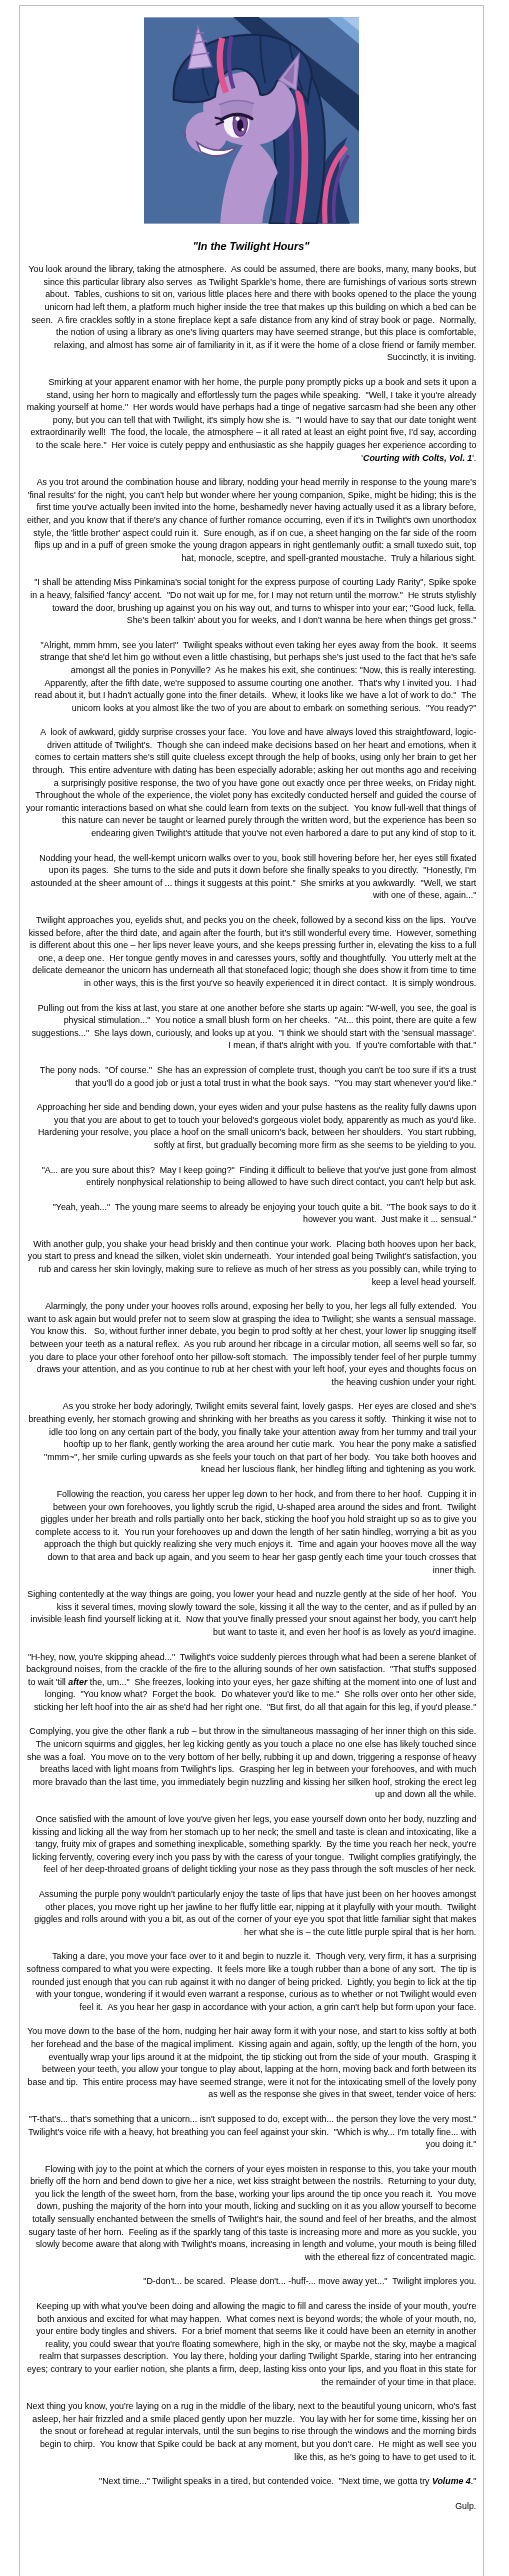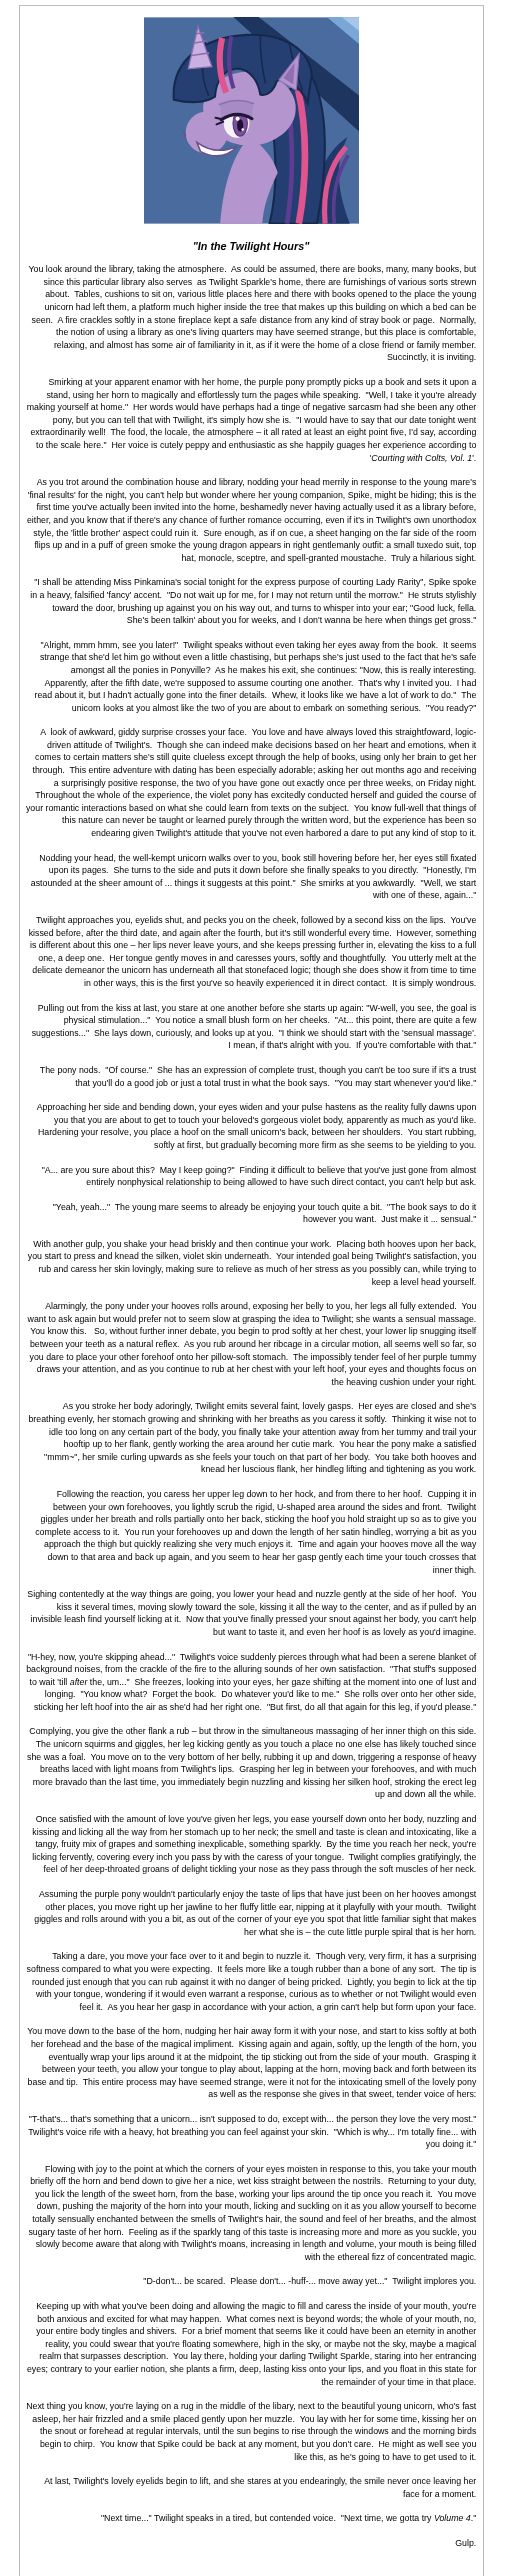--- a/index.html
+++ b/index.html
@@ -3,21 +3,21 @@
 <meta charset="utf-8">
 <style>
   html,body{margin:0;padding:0;background:#ffffff;}
   body{width:509px;height:3246px;position:relative;font-family:"Liberation Sans","DejaVu Sans",sans-serif;color:#000;}
   .frame{position:absolute;left:18.5px;top:5.2px;width:463px;height:3223px;border:0.5px solid #bdbdbd;background:#ffffff;overflow:hidden;}
   .image-wrap{width:215px;height:207px;margin:11.3px auto 0;display:block;}
   .image-wrap svg{display:block;}
   .title{font-size:10.8px;font-weight:bold;font-style:italic;text-align:center;margin:15.5px 0 11.3px;white-space:pre-wrap;}
   .paragraphs{padding:0 6.2px;}
   .paragraphs p{font-size:8.8px;line-height:12.6px;text-align:right;margin:0 0 12px;white-space:pre-wrap;}
-  .paragraphs p em{font-style:italic;}
+  .paragraphs p em{font-style:italic;font-weight:bold;}
 </style>
 </head>
 <body>
 
 <div class="frame">
 
   <div class="image-wrap">
     <svg width="215" height="207" viewBox="0 0 418 401" xmlns="http://www.w3.org/2000/svg">
 
       <rect width="418" height="401" fill="#4a6b9e"></rect>
@@ -95,19 +95,18 @@
       <p><span>Complying, you give the other flank a rub – but throw in the simultaneous massaging of her inner thigh on this side.  The unicorn squirms and giggles, her leg kicking gently as you touch a place no one else has likely touched since she was a foal.  You move on to the very bottom of her belly, rubbing it up and down, triggering a response of heavy breaths laced with light moans from Twilight's lips.  Grasping her leg in between your forehooves, and with much more bravado than the last time, you immediately begin nuzzling and kissing her silken hoof, stroking the erect leg up and down all the while.</span></p>
       <p><span>Once satisfied with the amount of love you've given her legs, you ease yourself down onto her body, nuzzling and kissing and licking all the way from her stomach up to her neck; the smell and taste is clean and intoxicating, like a tangy, fruity mix of grapes and something inexplicable, something sparkly.  By the time you reach her neck, you're licking fervently, covering every inch you pass by with the caress of your tongue.  Twilight complies gratifyingly, the feel of her deep-throated groans of delight tickling your nose as they pass through the soft muscles of her neck.</span></p>
       <p><span>Assuming the purple pony wouldn't particularly enjoy the taste of lips that have just been on her hooves amongst other places, you move right up her jawline to her fluffy little ear, nipping at it playfully with your mouth.  Twilight giggles and rolls around with you a bit, as out of the corner of your eye you spot that little familiar sight that makes her what she is – the cute little purple spiral that is her horn.</span></p>
       <p><span>Taking a dare, you move your face over to it and begin to nuzzle it.  Though very, very firm, it has a surprising softness compared to what you were expecting.  It feels more like a tough rubber than a bone of any sort.  The tip is rounded just enough that you can rub against it with no danger of being pricked.  Lightly, you begin to lick at the tip with your tongue, wondering if it would even warrant a response, curious as to whether or not Twilight would even feel it.  As you hear her gasp in accordance with your action, a grin can't help but form upon your face.</span></p>
       <p><span>You move down to the base of the horn, nudging her hair away form it with your nose, and start to kiss softly at both her forehead and the base of the magical impliment.  Kissing again and again, softly, up the length of the horn, you eventually wrap your lips around it at the midpoint, the tip sticking out from the side of your mouth.  Grasping it between your teeth, you allow your tongue to play about, lapping at the horn, moving back and forth between its base and tip.  This entire process may have seemed strange, were it not for the intoxicating smell of the lovely pony as well as the response she gives in that sweet, tender voice of hers:</span></p>
       <p><span>"T-that's... that's something that a unicorn... isn't supposed to do, except with... the person they love the very most."  Twilight's voice rife with a heavy, hot breathing you can feel against your skin.  "Which is why... I'm totally fine... with you doing it."</span></p>
       <p><span>Flowing with joy to the point at which the corners of your eyes moisten in response to this, you take your mouth briefly off the horn and bend down to give her a nice, wet kiss straight between the nostrils.  Returning to your duty, you lick the length of the sweet horn, from the base, working your lips around the tip once you reach it.  You move down, pushing the majority of the horn into your mouth, licking and suckling on it as you allow yourself to become totally sensually enchanted between the smells of Twilight's hair, the sound and feel of her breaths, and the almost sugary taste of her horn.  Feeling as if the sparkly tang of this taste is increasing more and more as you suckle, you slowly become aware that along with Twilight's moans, increasing in length and volume, your mouth is being filled with the ethereal fizz of concentrated magic.</span></p>
       <p><span>"D-don't... be scared.  Please don't... -huff-... move away yet..."  Twilight implores you.</span></p>
       <p><span>Keeping up with what you've been doing and allowing the magic to fill and caress the inside of your mouth, you're both anxious and excited for what may happen.  What comes next is beyond words; the whole of your mouth, no, your entire body tingles and shivers.  For a brief moment that seems like it could have been an eternity in another reality, you could swear that you're floating somewhere, high in the sky, or maybe not the sky, maybe a magical realm that surpasses description.  You lay there, holding your darling Twilight Sparkle, staring into her entrancing eyes; contrary to your earlier notion, she plants a firm, deep, lasting kiss onto your lips, and you float in this state for the remainder of your time in that place.</span></p>
       <p><span>Next thing you know, you're laying on a rug in the middle of the libary, next to the beautiful young unicorn, who's fast asleep, her hair frizzled and a smile placed gently upon her muzzle.  You lay with her for some time, kissing her on the snout or forehead at regular intervals, until the sun begins to rise through the windows and the morning birds begin to chirp.  You know that Spike could be back at any moment, but you don't care.  He might as well see you like this, as he's going to have to get used to it.</span></p>
-      <p><span>At last, Twilight's lovely eyelids begin to lift, and she stares at you endearingly, the smile never once leaving her face for a moment.</span></p>
       <p><span>"Next time..." Twilight speaks in a tired, but contended voice.  "Next time, we gotta try </span><em>Volume 4</em><span>."</span></p>
       <p><span>Gulp.</span></p>
     </div>
 
 </div>
 
 
 </body></html>

